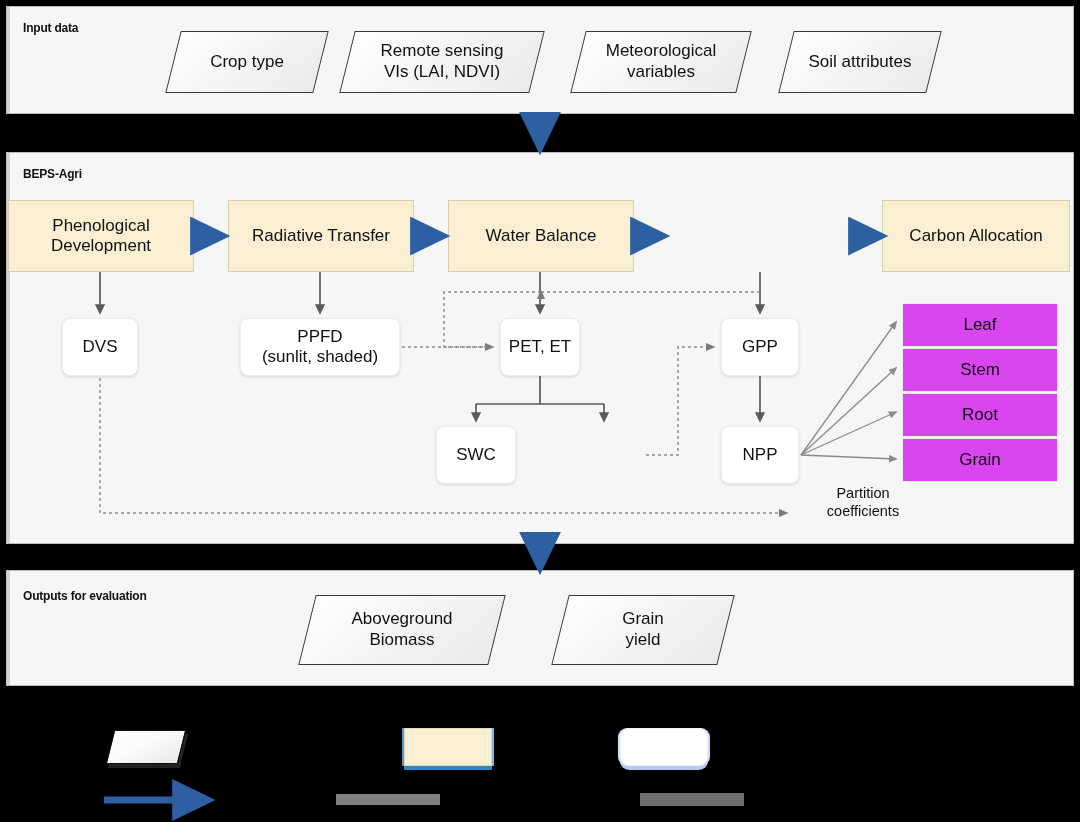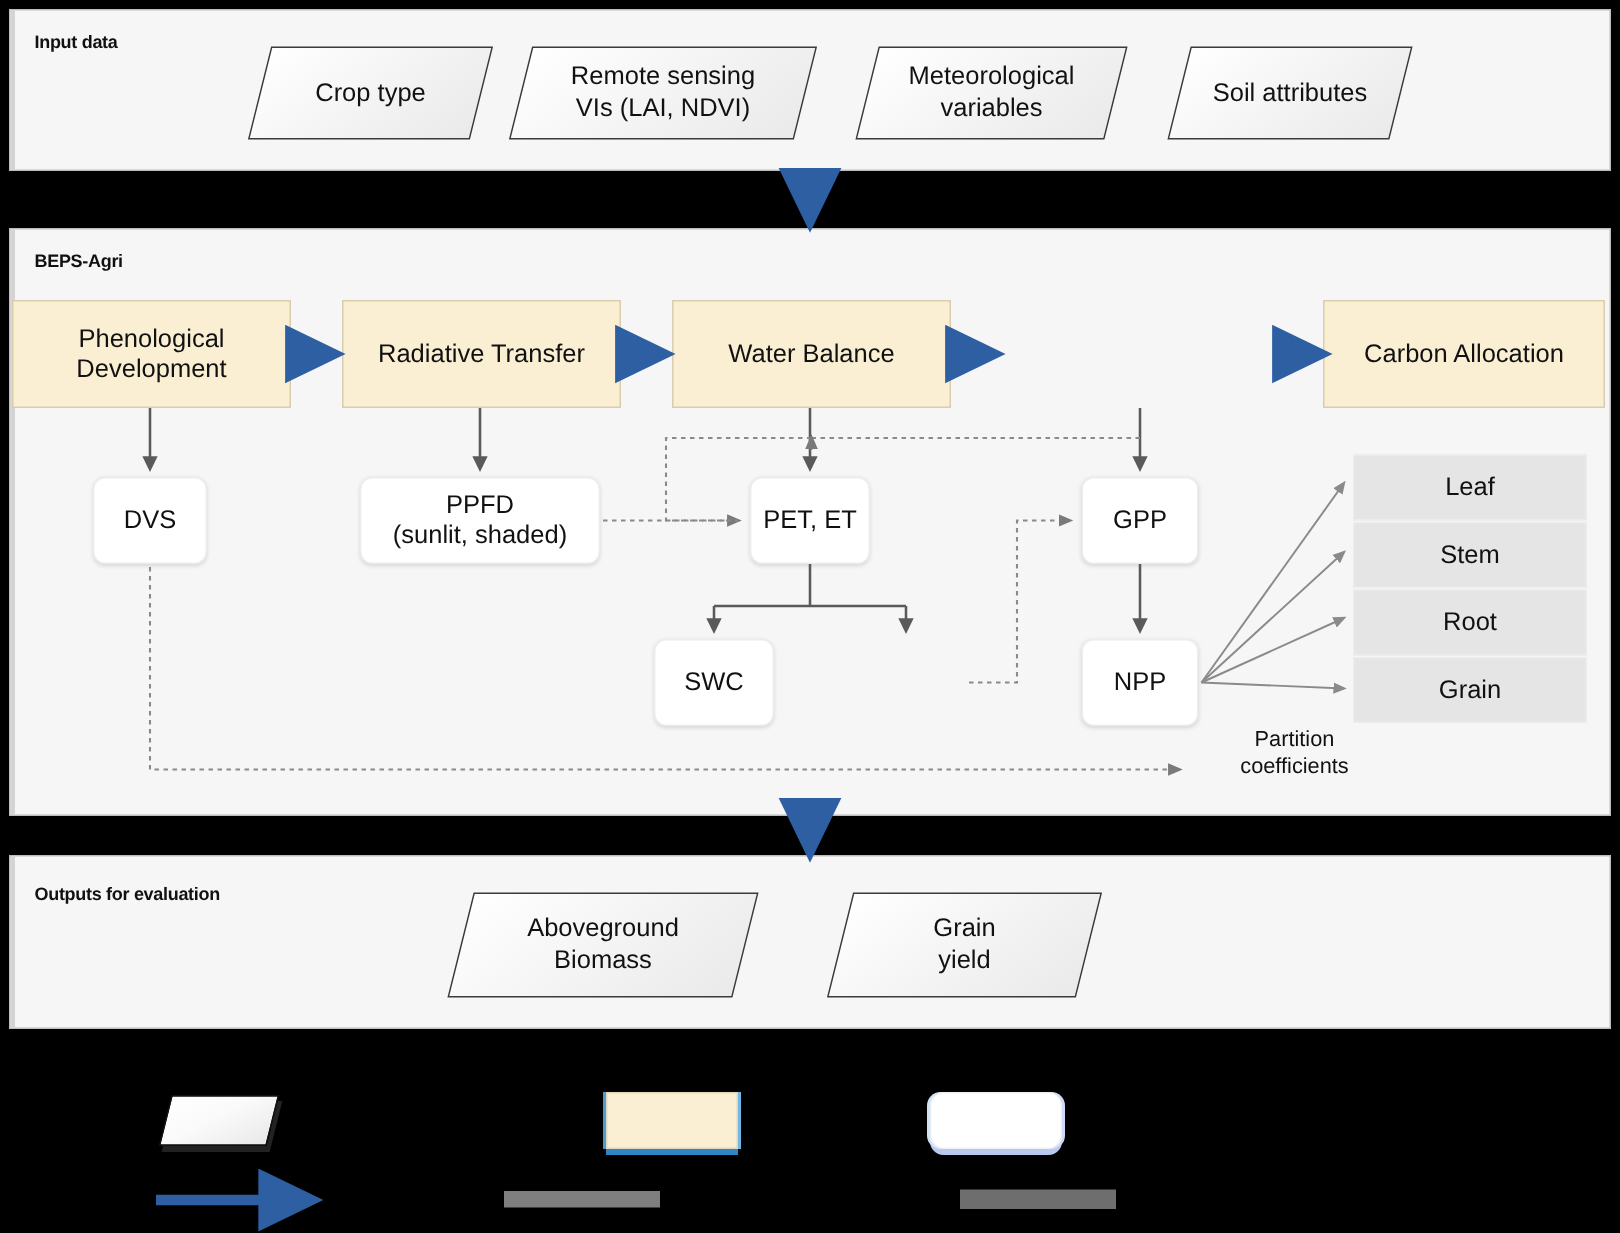--- a/index.html
+++ b/index.html
@@ -70,21 +70,21 @@
     border-radius: 8px;
     box-shadow: 0 1px 3px rgba(0,0,0,0.13);
     display: flex; align-items: center; justify-content: center;
     font-size: 17px; color: #111; text-align: center; line-height: 1.2;
     white-space: pre-line;
   }
 
   
   .organbox {
     position: absolute;
-    background: #e5e5e5;
+    background: #d946ef;
     border: 1px solid #ececec;
     display: flex; align-items: center; justify-content: center;
     font-size: 17px; color: #111;
   }
 
   
   .freelabel {
     position: absolute;
     font-size: 14.5px; color: #111; line-height: 1.25;
     text-align: center; white-space: pre-line;

